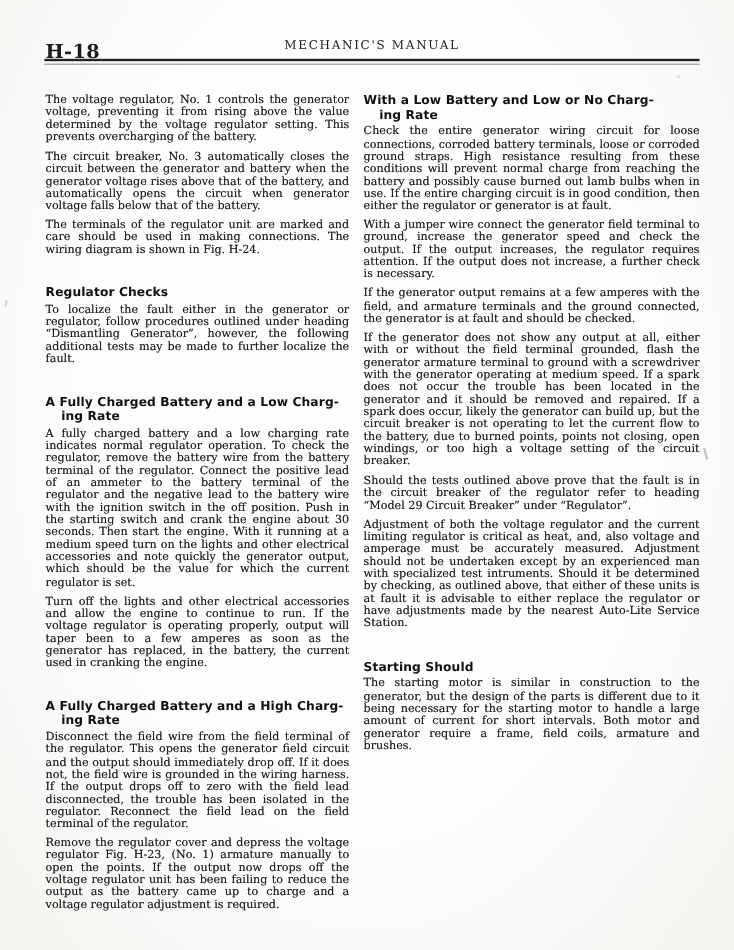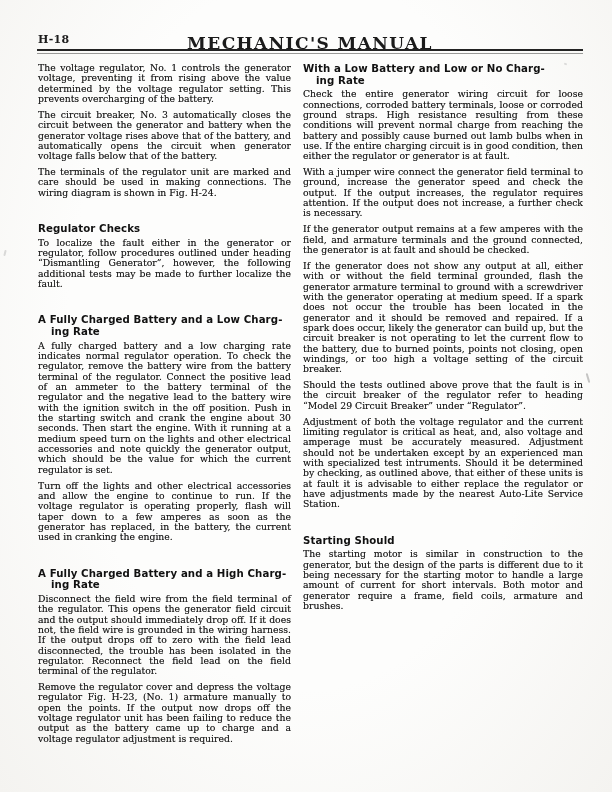--- a/index.html
+++ b/index.html
@@ -10,25 +10,25 @@
   }
   .page{
     position:relative;width:612px;height:792px;overflow:hidden;
     background:radial-gradient(ellipse at 50% 42%, #fdfdfc 55%, #f4f3f0 100%);
     color:#1b1b1b;
   }
   
   .header{position:absolute;top:31px;left:37px;width:546px;height:17px;}
   .pageno{
     position:absolute;left:1px;top:2px;
-    font-size:11px;font-weight:700;letter-spacing:.3px;
+    font-size:16px;font-weight:700;letter-spacing:.3px;
   }
   .title{
     text-align:center;
-    font-size:17px;font-weight:700;letter-spacing:1.4px;
+    font-size:10px;font-weight:400;letter-spacing:1.4px;
     padding-top:2px;
   }
   .rule{
     position:absolute;top:49px;left:37px;width:546px;height:2px;
     border-top:2px solid #232323;border-bottom:1px solid #9a9a98;
   }
   
   .columns{
     position:absolute;top:63px;left:38px;width:545px;
     display:flex;gap:12px;
@@ -44,21 +44,21 @@
     text-shadow:0 0 .3px rgba(20,20,20,.55);
   }
   .head{
     font-family:"DejaVu Sans","Liberation Sans",sans-serif;
     font-size:10.2px;line-height:11.6px;font-weight:700;color:#111;
     margin:25px 0 3px 0;
     padding-left:13px;text-indent:-13px;
     white-space:pre-line;
     letter-spacing:.1px;
   }
-  .col > :first-child{margin-top:0;}
+  .col > :first-child{margin-top:16px;}
   
   .speck{position:absolute;background:rgba(45,45,45,.35);border-radius:2px;}
   .speck-a{left:4px;top:250px;width:2px;height:6px;transform:rotate(14deg);opacity:.45;}
   .speck-b{left:587px;top:373px;width:2px;height:10px;transform:rotate(-16deg);opacity:.75;}
   .speck-c{left:564px;top:63px;width:3px;height:2px;transform:rotate(20deg);opacity:.4;}
 </style>
 </head>
 <body>
 
 <div class="page">
@@ -75,21 +75,21 @@
     <section class="col left">
 
     <p class="para">The voltage regulator, No. 1 controls the generator voltage, preventing it from rising above the value determined by the voltage regulator setting. This prevents overcharging of the battery.</p>
         <p class="para">The circuit breaker, No. 3 automatically closes the circuit between the generator and battery when the generator voltage rises above that of the battery, and automatically opens the circuit when generator voltage falls below that of the battery.</p>
         <p class="para">The terminals of the regulator unit are marked and care should be used in making connections. The wiring diagram is shown in Fig. H-24.</p>
         <h3 class="head">Regulator Checks</h3>
         <p class="para">To localize the fault either in the generator or regulator, follow procedures outlined under heading “Dismantling Generator”, however, the following additional tests may be made to further localize the fault.</p>
         <h3 class="head">A Fully Charged Battery and a Low Charg-
 ing Rate</h3>
         <p class="para">A fully charged battery and a low charging rate indicates normal regulator operation. To check the regulator, remove the battery wire from the battery terminal of the regulator. Connect the positive lead of an ammeter to the battery terminal of the regulator and the negative lead to the battery wire with the ignition switch in the off position. Push in the starting switch and crank the engine about 30 seconds. Then start the engine. With it running at a medium speed turn on the lights and other electrical accessories and note quickly the generator output, which should be the value for which the current regulator is set.</p>
-        <p class="para">Turn off the lights and other electrical accessories and allow the engine to continue to run. If the voltage regulator is operating properly, flash will taper down to a few amperes as soon as the generator has replaced, in the battery, the current used in cranking the engine.</p>
+        <p class="para">Turn off the lights and other electrical accessories and allow the engine to continue to run. If the voltage regulator is operating properly, output will taper been to a few amperes as soon as the generator has replaced, in the battery, the current used in cranking the engine.</p>
         <h3 class="head">A Fully Charged Battery and a High Charg-
 ing Rate</h3>
         <p class="para">Disconnect the field wire from the field terminal of the regulator. This opens the generator field circuit and the output should immediately drop off. If it does not, the field wire is grounded in the wiring harness. If the output drops off to zero with the field lead disconnected, the trouble has been isolated in the regulator. Reconnect the field lead on the field terminal of the regulator.</p>
         <p class="para">Remove the regulator cover and depress the voltage regulator Fig. H-23, (No. 1) armature manually to open the points. If the output now drops off the voltage regulator unit has been failing to reduce the output as the battery came up to charge and a voltage regulator adjustment is required.</p>
       </section>
 
     <section class="col right">
 
         <h3 class="head">With a Low Battery and Low or No Charg-
 ing Rate</h3>

